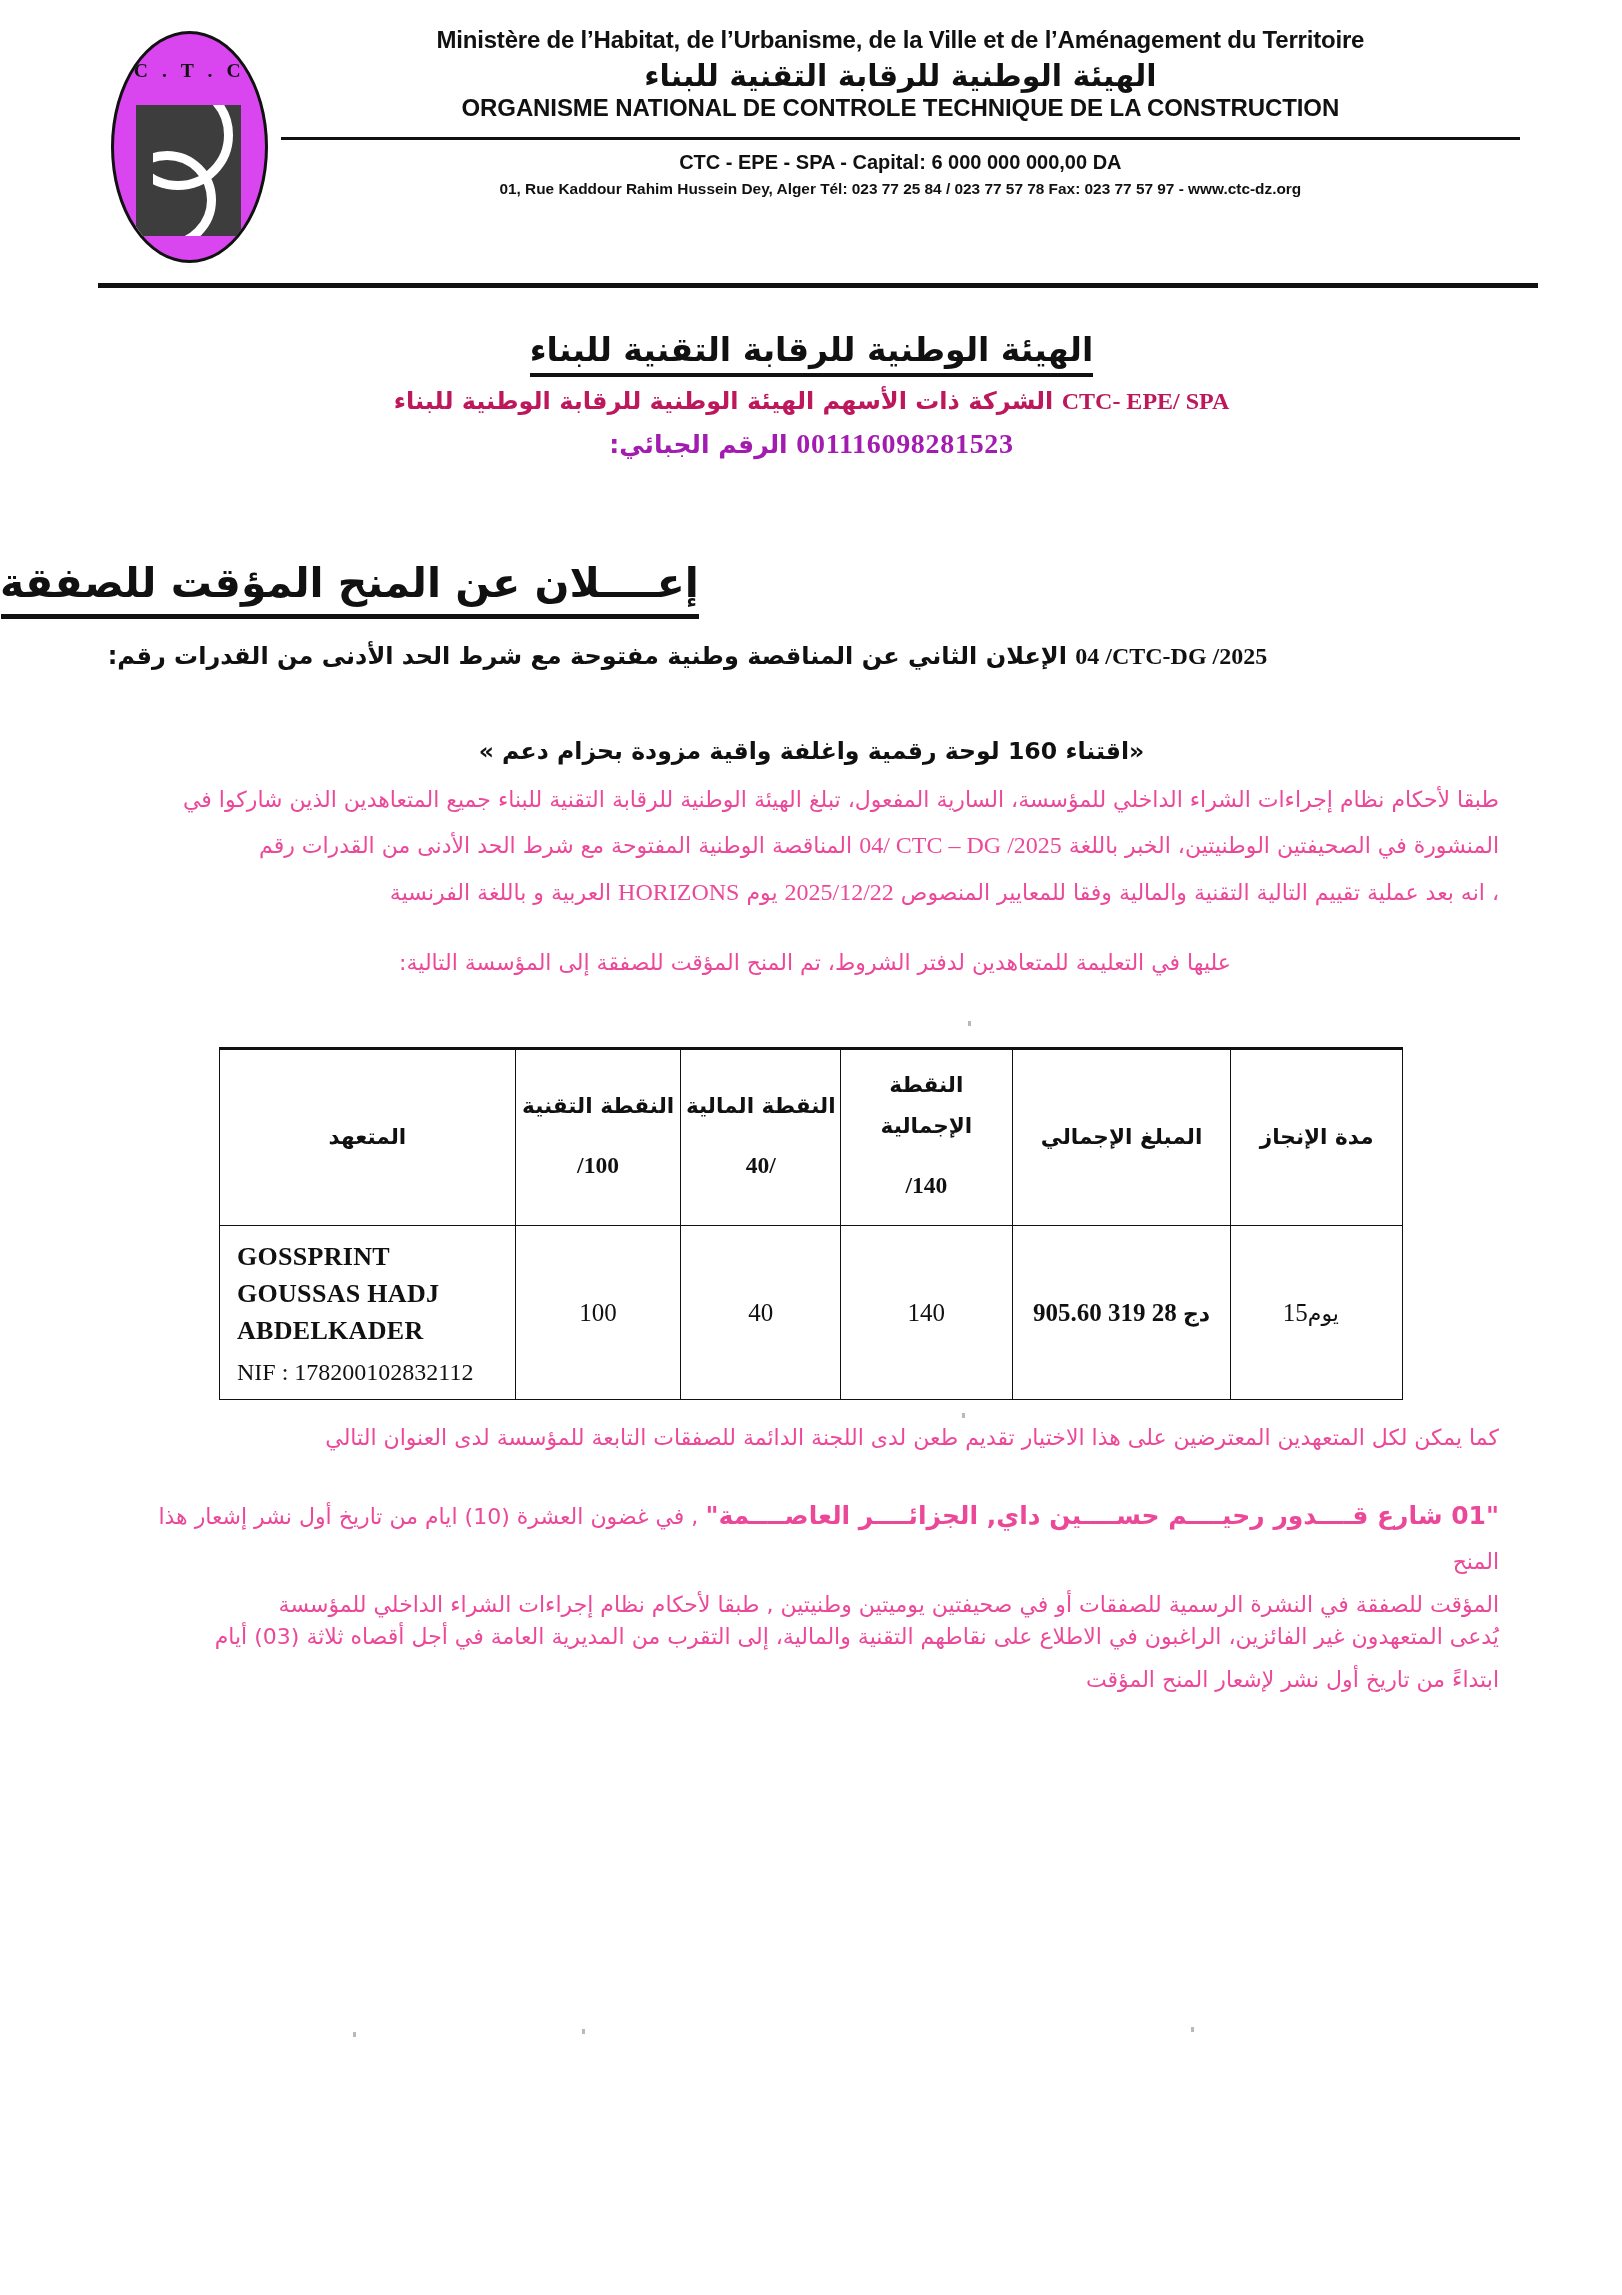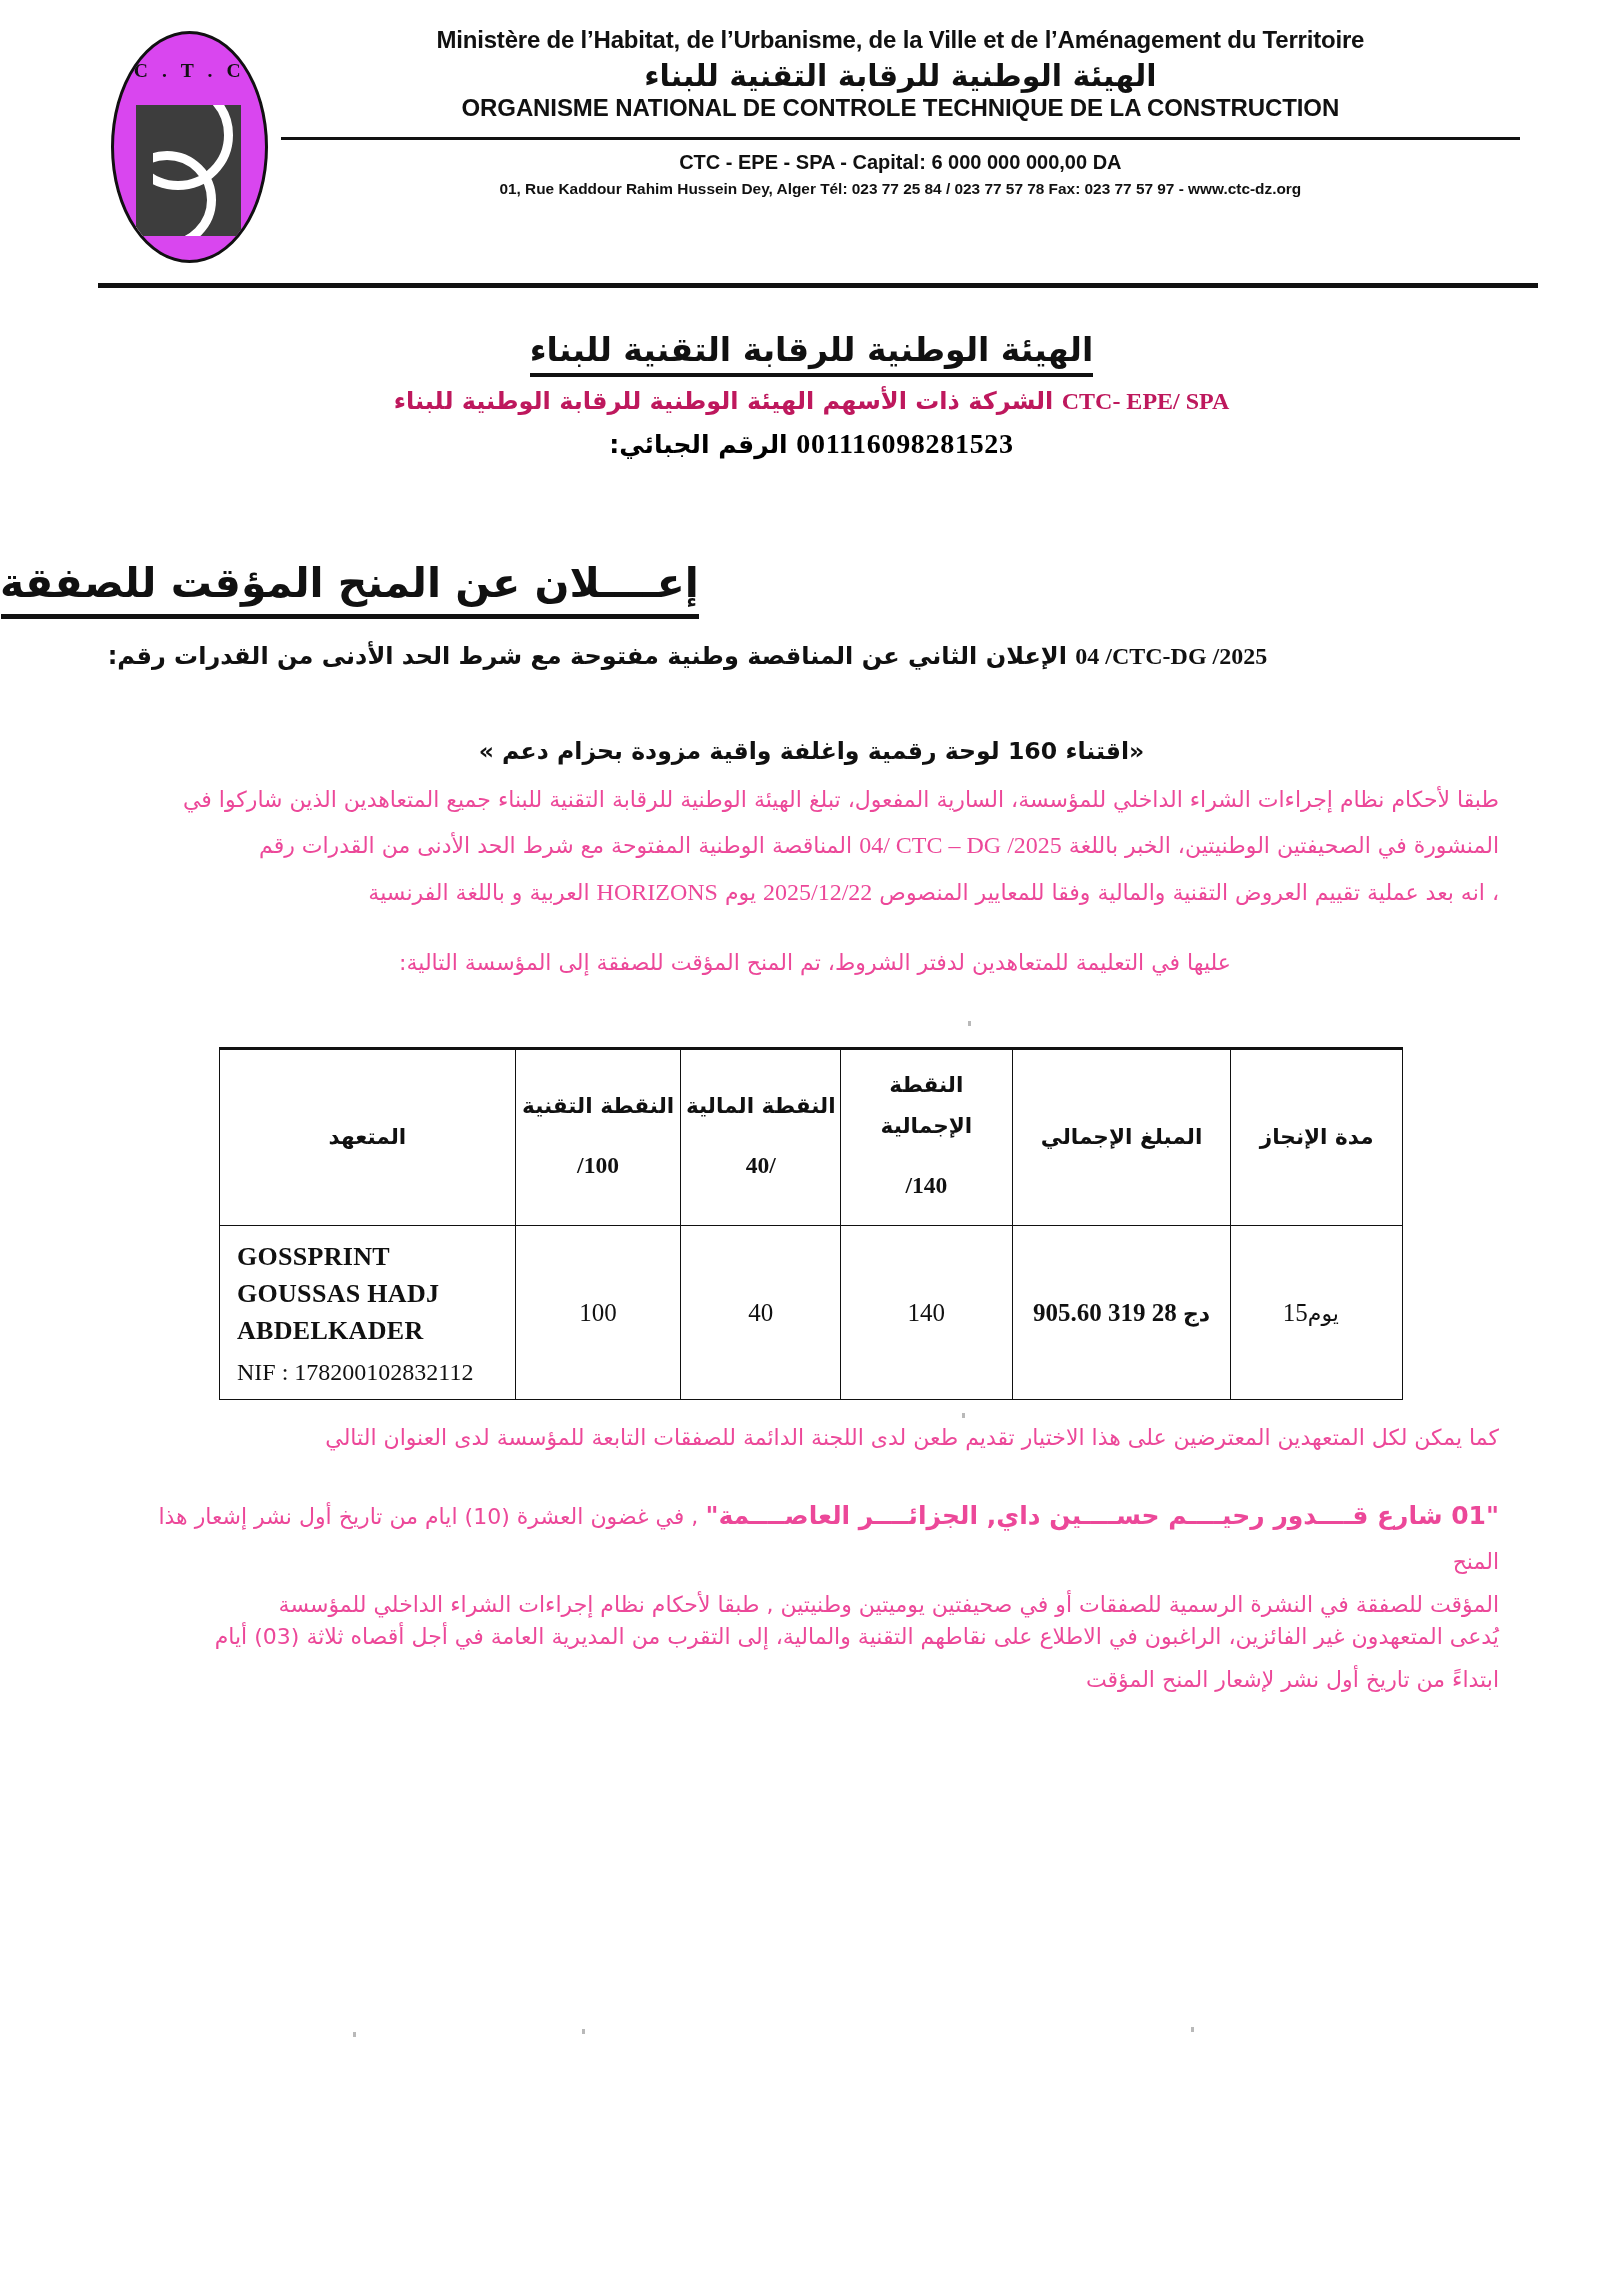--- a/index.html
+++ b/index.html
@@ -191,21 +191,21 @@
   .org-sub .ltr {
     direction: ltr;
     display: inline-block;
     font-family: "Liberation Serif", serif;
   }
   .org-nif {
     margin-top: 13px;
     font-family: "DejaVu Sans", sans-serif;
     font-weight: 700;
     font-size: 25px;
-    color: #000000;
+    color: #a21caf;
   }
   .org-nif .num {
     direction: ltr;
     display: inline-block;
     font-family: "Liberation Serif", serif;
     font-size: 28px;
     letter-spacing: 0.7px;
   }
 
   
@@ -456,21 +456,21 @@
   <div class="object-line">«اقتناء 160 لوحة رقمية واغلفة واقية مزودة بحزام دعم »</div>
 
   <div class="body-par" id="par-intro">
     <div>طبقا لأحكام نظام إجراءات الشراء الداخلي للمؤسسة، السارية المفعول، تبلغ الهيئة الوطنية للرقابة التقنية للبناء جميع المتعاهدين الذين شاركوا في</div>
     <div>
       <span>المنشورة في الصحيفتين الوطنيتين، الخبر باللغة</span>
       <span class="ltr">04/ CTC – DG /2025</span>
       <span>المناقصة الوطنية المفتوحة مع شرط الحد الأدنى من القدرات رقم</span>
     </div>
     <div>
-      <span>، انه بعد عملية تقييم العروض التقنية والمالية وفقا للمعايير المنصوص</span>
+      <span>، انه بعد عملية تقييم التالية التقنية والمالية وفقا للمعايير المنصوص</span>
       <span class="ltr">2025/12/22</span>
       <span>يوم</span>
       <span class="ltr">HORIZONS</span>
       <span>العربية و  باللغة الفرنسية</span>
     </div>
   </div>
 
   <div class="body-par" id="par-lead">عليها في التعليمة للمتعاهدين لدفتر الشروط، تم المنح المؤقت للصفقة إلى المؤسسة التالية:</div>
 
   <div class="tbl-wrap">

